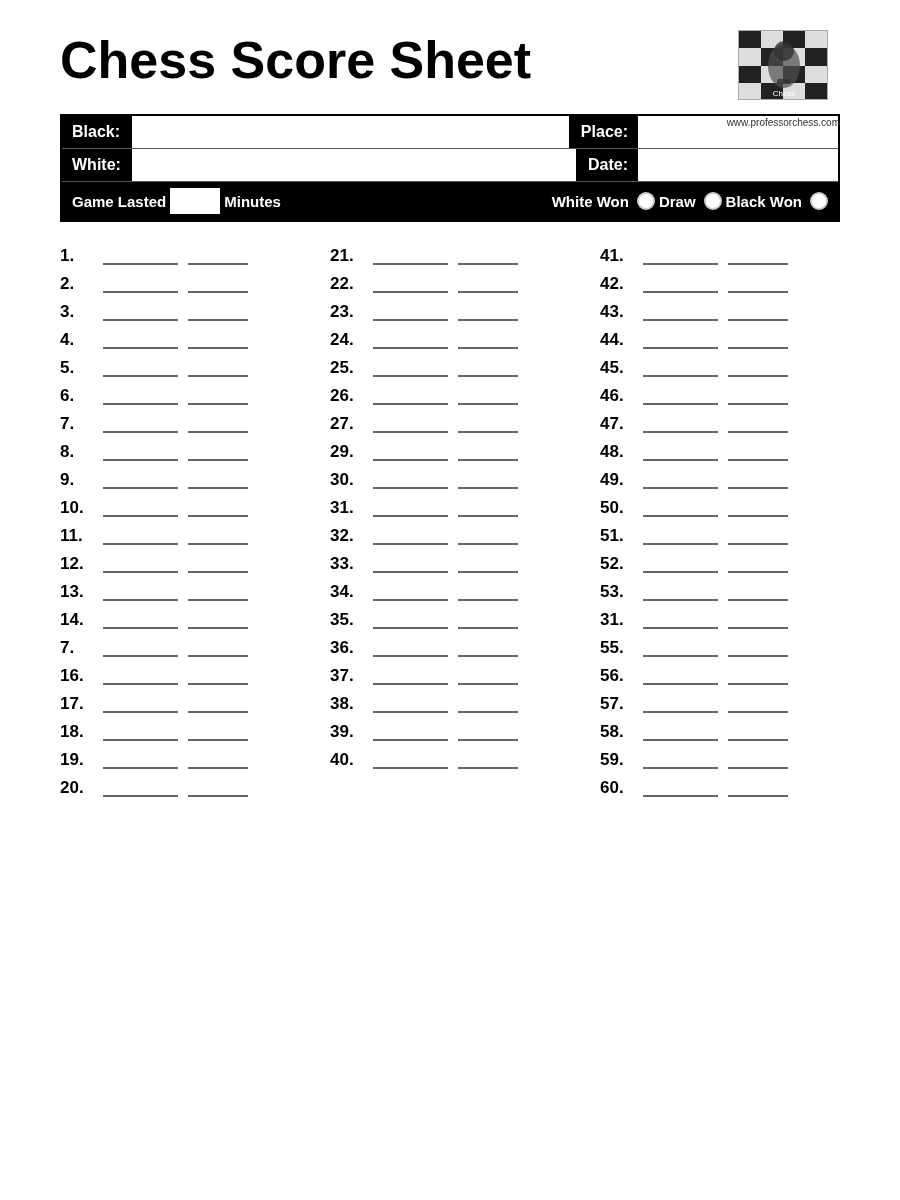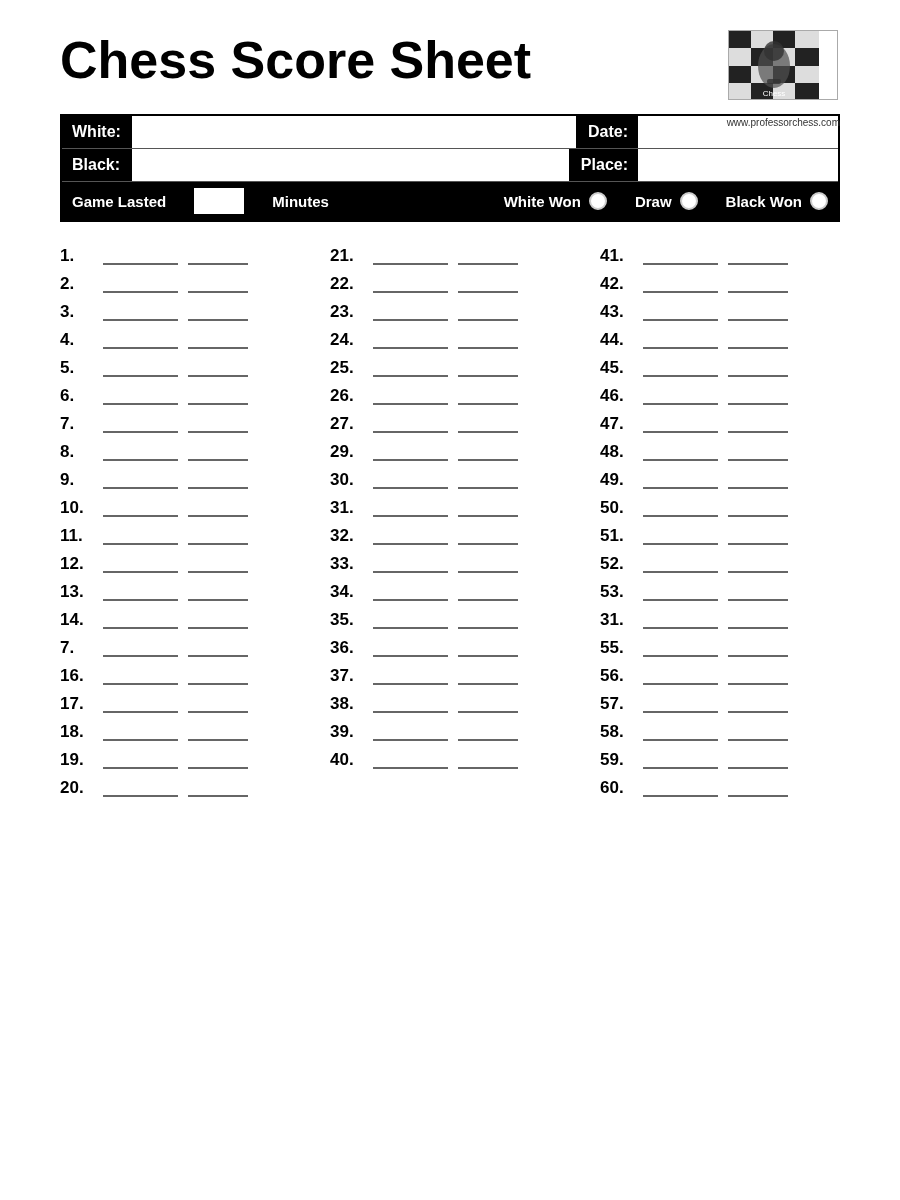--- a/index.html
+++ b/index.html
@@ -28,21 +28,21 @@
     }
     .logo-area {
       position: absolute;
       right: 0;
       top: 0;
       display: flex;
       flex-direction: column;
       align-items: center;
     }
     .chess-logo {
-      width: 110px;
+      width: 90px;
       height: 70px;
       border: 1px solid #aaa;
       overflow: hidden;
     }
     .website {
       font-size: 10px;
       color: #333;
       margin-top: 17px;
     }
 
@@ -108,21 +108,21 @@
       font-size: 14px;
     }
 
     
     .game-status-row {
       background: #000;
       color: #fff;
       display: flex;
       align-items: center;
       padding: 6px 10px;
-      gap: 28px;
+      gap: 4px;
       font-size: 15px;
       font-weight: bold;
     }
     .minutes-box {
       background: #fff;
       width: 50px;
       height: 26px;
       border: none;
       font-size: 14px;
       padding: 0 4px;
@@ -222,35 +222,35 @@
       </svg>
     </div>
     <div class="website">www.professorchess.com</div>
   </div>
 </div>
 
 <div class="info-box">
   <div class="info-rows">
 
     <div class="info-row">
+      <span class="info-label">Black:</span>
+      <input class="info-input" type="text" style="">
+      <div class="info-divider"></div>
+      <div class="info-right">
+        <span class="info-label-right">Place:</span>
+        <input class="info-input-right" type="text" style="">
+      </div>
+    </div>
+
+    <div class="info-row">
       <span class="info-label">White:</span>
       <input class="info-input" type="text" style="">
       <div class="info-divider"></div>
       <div class="info-right">
         <span class="info-label-right">Date:</span>
-        <input class="info-input-right" type="text" style="">
-      </div>
-    </div>
-
-    <div class="info-row">
-      <span class="info-label">Black:</span>
-      <input class="info-input" type="text" style="">
-      <div class="info-divider"></div>
-      <div class="info-right">
-        <span class="info-label-right">Place:</span>
         <input class="info-input-right" type="text" style="">
       </div>
     </div>
 
     <div class="game-status-row">
       <span>Game Lasted</span>
       <input class="minutes-box" type="text" style="">
       <span>Minutes</span>
       <span style="flex:1"></span>
       <div class="status-item">

